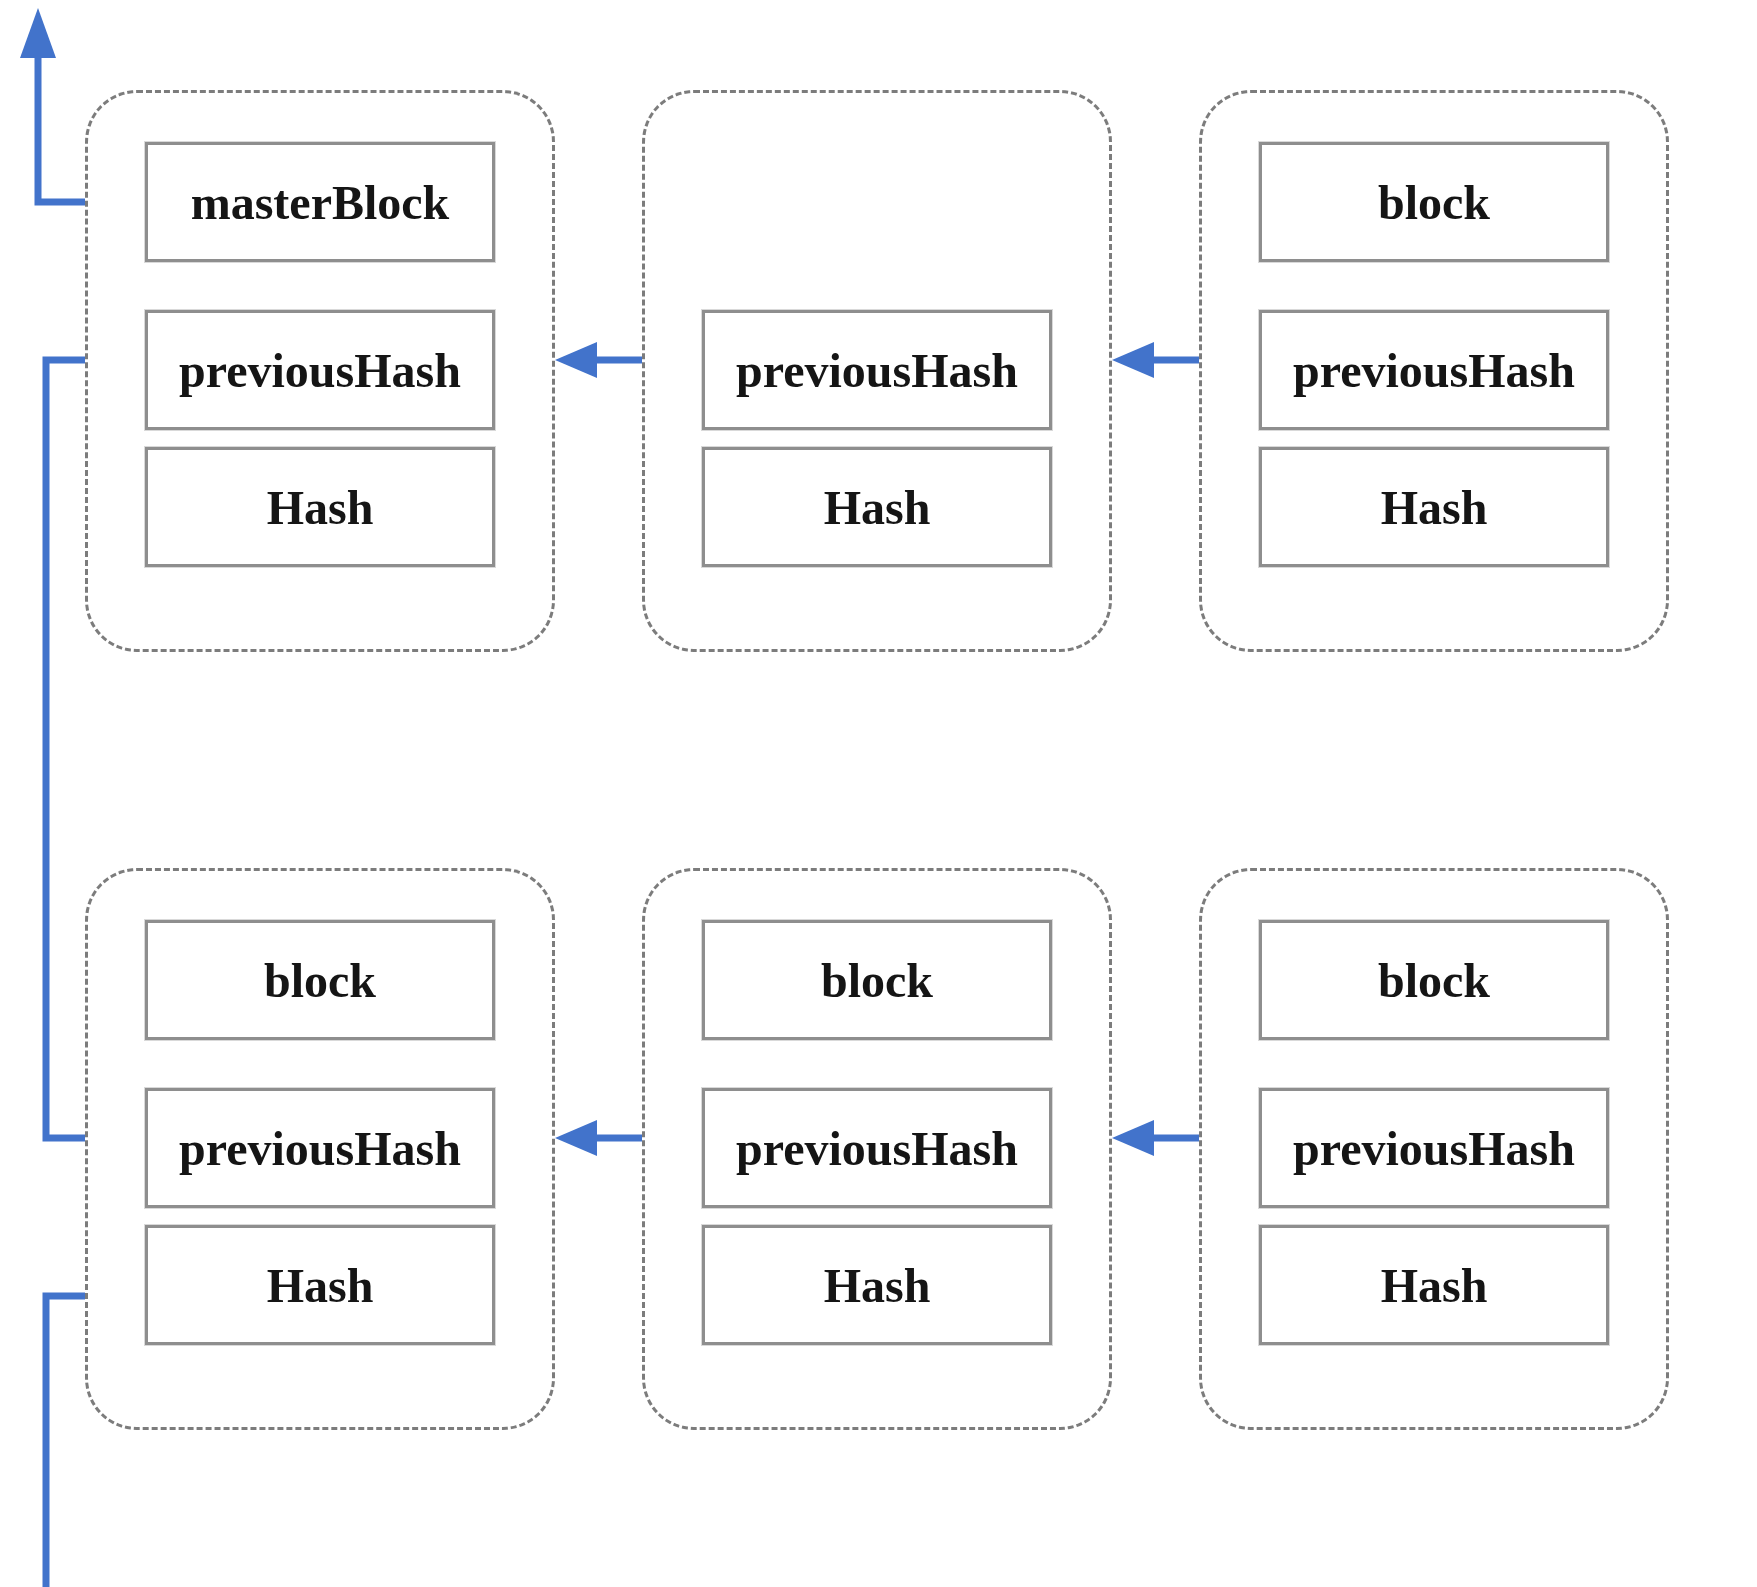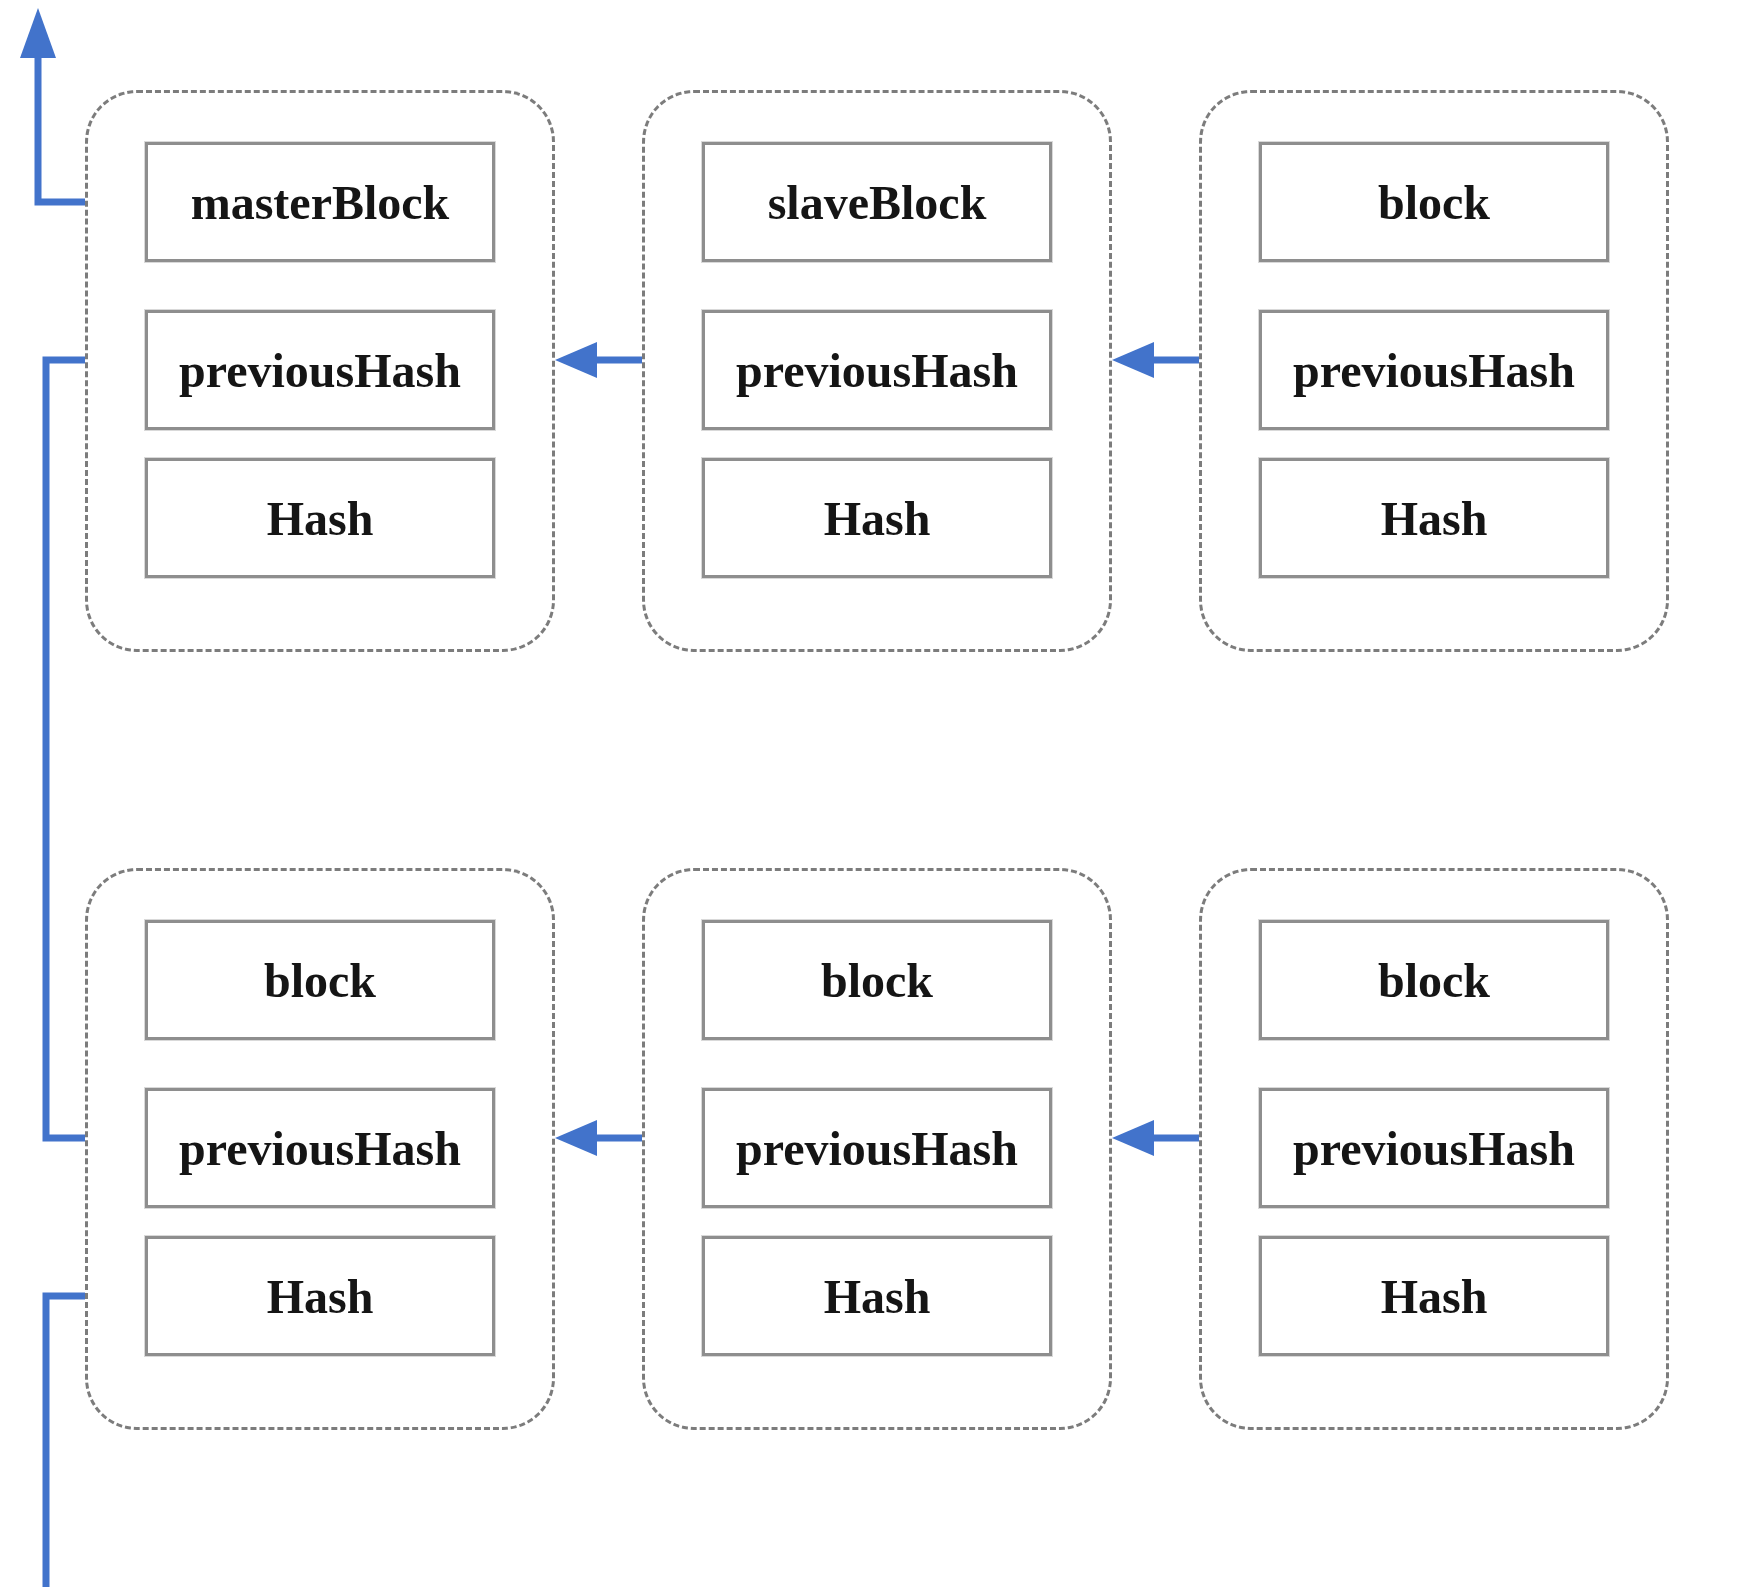--- a/index.html
+++ b/index.html
@@ -37,21 +37,21 @@
     position:absolute;
     left:57px;width:350px;height:120px;
     border:3px solid var(--field-border);
     box-shadow:0 0 0 1px #d9d9d9;
     box-sizing:border-box;
     background:var(--background);
     display:flex;align-items:center;justify-content:center;
     font-size:48px;font-weight:600;color:var(--text);
     white-space:nowrap;
   }
-  .f1{top:49px}.f2{top:217px}.f3{top:365px}
+  .f1{top:49px}.f2{top:217px}.f3{top:354px}
 </style>
 </head>
 <body>
 
 <div class="canvas">
 
   <svg class="links" viewBox="0 0 1757 1587" xmlns="http://www.w3.org/2000/svg">
 
     <g>
       <path class="shaft" d="M 145 202 H 38 V 58"></path>
@@ -89,21 +89,20 @@
     </g>
   </svg>
 
   <div class="chain r1 c1">
     <div class="field f1">masterBlock</div>
     <div class="field f2">previousHash</div>
     <div class="field f3">Hash</div>
   </div>
 
   <div class="chain r1 c2">
-    <div class="field f1">slaveBlock</div>
     <div class="field f2">previousHash</div>
     <div class="field f3">Hash</div>
   </div>
 
   <div class="chain r1 c3">
     <div class="field f1">block</div>
     <div class="field f2">previousHash</div>
     <div class="field f3">Hash</div>
   </div>
 

